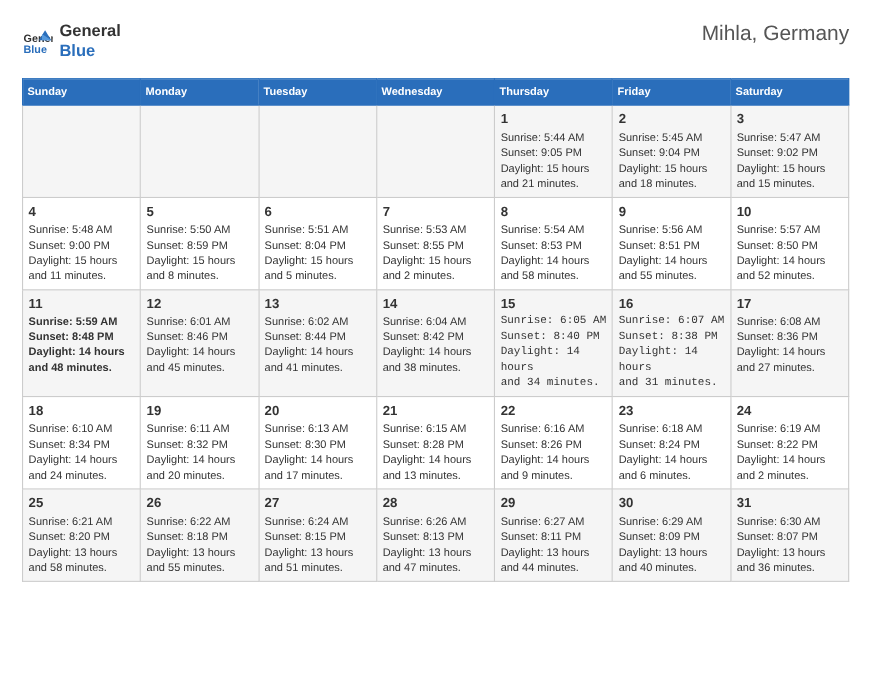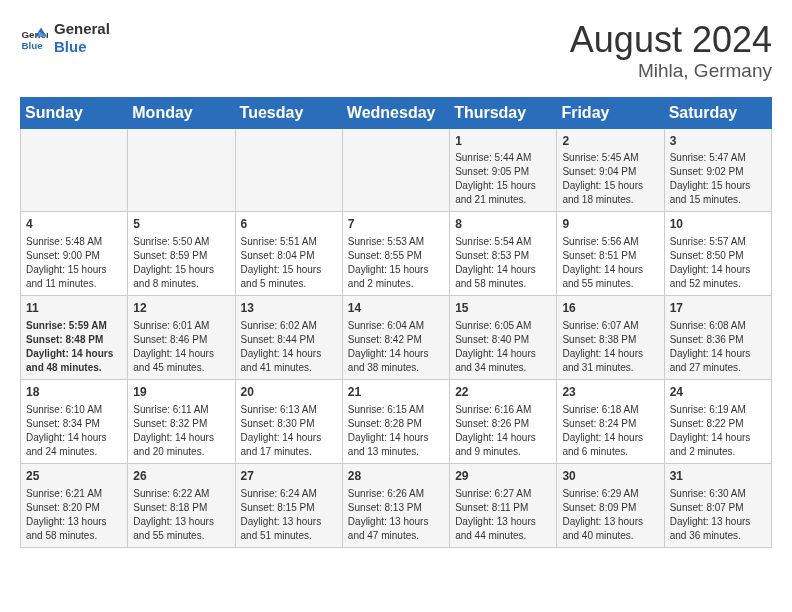--- a/index.html
+++ b/index.html
@@ -44,21 +44,21 @@
       font-size: 11px;
     }
     thead tr {
       background-color: #2a6ebb;
       color: #fff;
     }
     thead th {
       padding: 6px 4px;
       text-align: left;
       font-weight: bold;
-      font-size: 16px;
+      font-size: 10px;
       border: 1px solid #2a6ebb;
     }
     tbody tr {
       vertical-align: top;
     }
     tbody td {
       border: 1px solid #ccc;
       padding: 4px 5px;
       height: 80px;
       width: calc(100% / 7);
@@ -97,21 +97,20 @@
       <text x="2" y="35" font-size="14" font-weight="bold" fill="#2a6ebb">Blue</text>
       <polygon points="30,5 38,18 22,18" fill="#2a6ebb"></polygon>
       <polygon points="26,10 38,18 26,18" fill="#5599dd"></polygon>
     </svg>
     <div style="display:flex;flex-direction:column;margin-left:2px;">
       <span style="font-size:15px;font-weight:bold;color:#333;line-height:1.2;">General</span>
       <span style="font-size:15px;font-weight:bold;color:#2a6ebb;line-height:1.2;">Blue</span>
     </div>
   </div>
   <div class="title-block">
-    <div class="month-year">August 2024</div>
     <div class="location">Mihla, Germany</div>
   </div>
 </div>
 
 <table>
   <thead>
     <tr>
       <th>Sunday</th>
       <th>Monday</th>
       <th>Tuesday</th>
@@ -224,28 +223,28 @@
         </td>
         <td>
           <span class="day-num">14</span>
           <div class="cell-content" style="white-space: pre-line;">Sunrise: 6:04 AM
 Sunset: 8:42 PM
 Daylight: 14 hours
 and 38 minutes.</div>
         </td>
         <td>
           <span class="day-num">15</span>
-          <div class="cell-content" style="white-space: pre-line;">Sunrise: 6:05 AM
+          <div class="cell-content" style="white-space: pre-line; font-family: Liberation Mono, monospace;">Sunrise: 6:05 AM
 Sunset: 8:40 PM
 Daylight: 14 hours
 and 34 minutes.</div>
         </td>
         <td>
           <span class="day-num">16</span>
-          <div class="cell-content" style="white-space: pre-line;">Sunrise: 6:07 AM
+          <div class="cell-content" style="white-space: pre-line; font-family: Liberation Mono, monospace;">Sunrise: 6:07 AM
 Sunset: 8:38 PM
 Daylight: 14 hours
 and 31 minutes.</div>
         </td>
         <td>
           <span class="day-num">17</span>
           <div class="cell-content" style="white-space: pre-line;">Sunrise: 6:08 AM
 Sunset: 8:36 PM
 Daylight: 14 hours
 and 27 minutes.</div>

